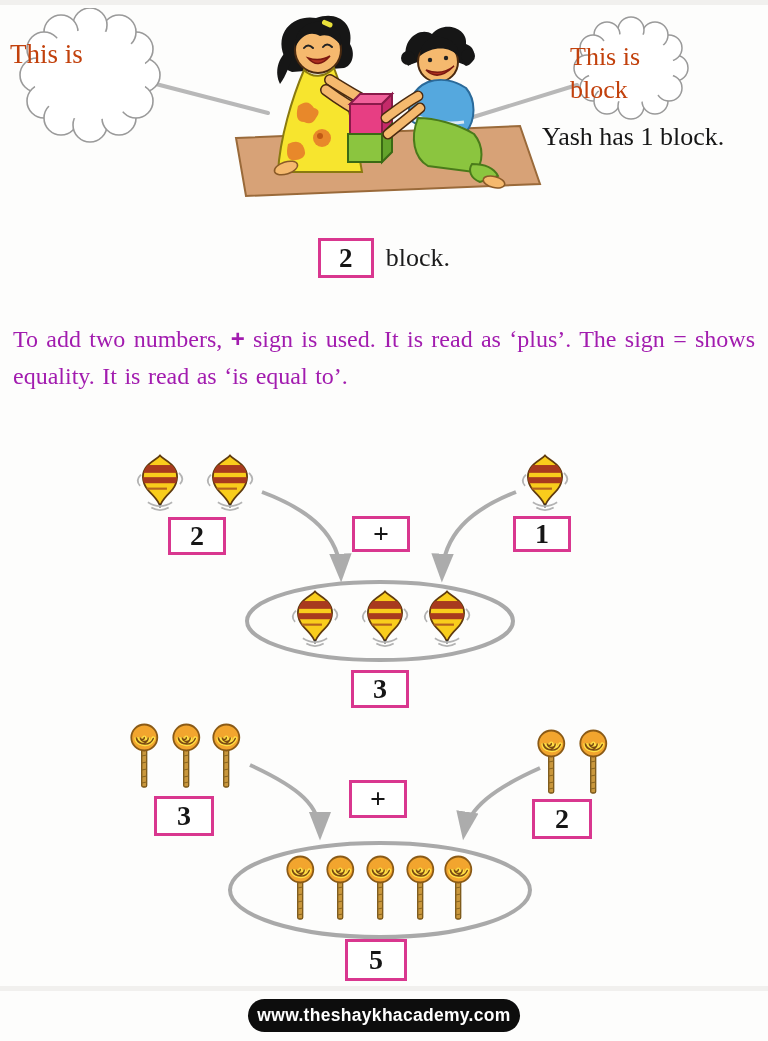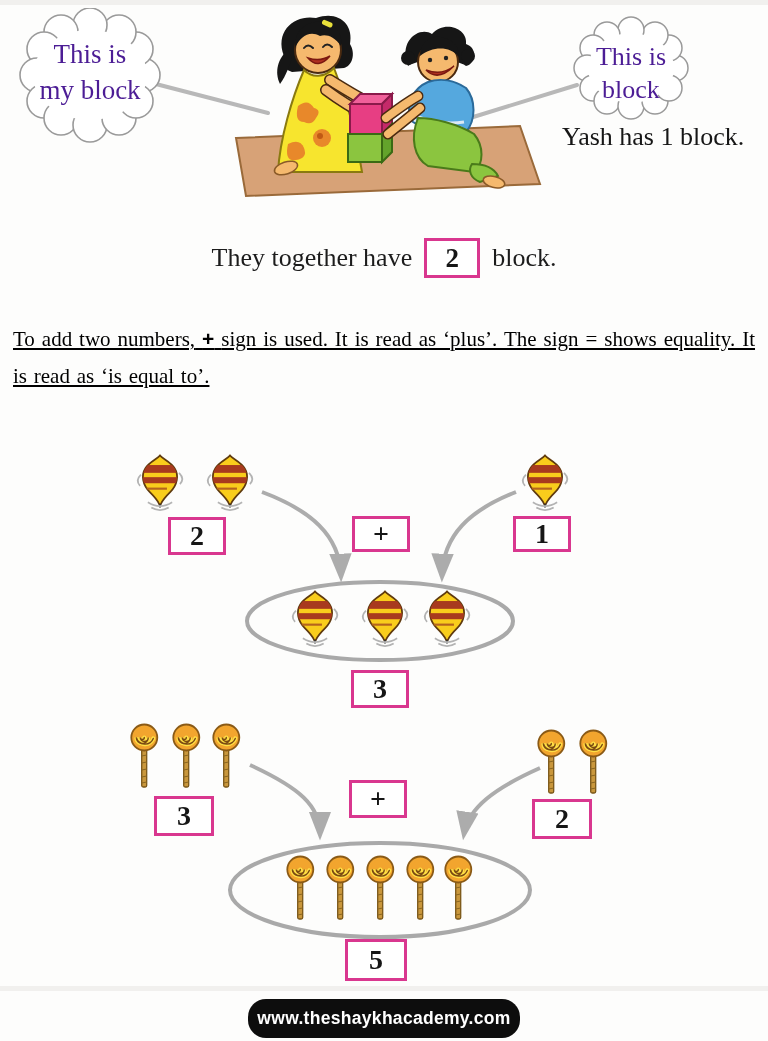--- a/index.html
+++ b/index.html
@@ -1,31 +1,31 @@
 <!DOCTYPE html>
 <html><head>
 <meta charset="utf-8">
 <style>
   html,body{margin:0;padding:0;background:#e9e8e6;}
   .page{position:relative;width:768px;height:1041px;background:#fdfdfc;overflow:hidden;
         font-family:"Liberation Serif", serif;color:#1c1c1c;}
   .abs{position:absolute;}
   .scan-strip{position:absolute;left:0;width:768px;background:#f1f0ee;}
-  .cloud-text{position:absolute;text-align:center;font-weight:bold;color:#4c1d95;}
+  .cloud-text{position:absolute;text-align:left;font-weight:bold;color:#c2410c;}
   .caption{position:absolute;font-size:26px;color:#161616;white-space:nowrap;}
   .together{position:absolute;left:0;top:238px;width:768px;display:flex;align-items:center;
             justify-content:center;gap:12px;font-size:26px;}
   .pinkbox{background:#fff;border:3px solid #d9378f;box-sizing:border-box;
            display:flex;align-items:center;justify-content:center;
            font-weight:bold;font-size:27px;color:#161616;}
   .pinkbox.abs{position:absolute;font-size:28px;}
-  .para{position:absolute;left:13px;top:320px;width:742px;font-size:21px;line-height:37px;
-        text-align:justify;color:#000000;word-spacing:1.5px;text-decoration:underline;}
+  .para{position:absolute;left:13px;top:320px;width:742px;font-size:24px;line-height:37px;
+        text-align:justify;color:#a21caf;word-spacing:1.5px;}
   .para .plus{font-weight:bold;font-family:"Liberation Sans",sans-serif;}
-  .badge{position:absolute;left:248px;top:999px;width:272px;height:39px;background:#0d0d0d;
+  .badge{position:absolute;left:248px;top:999px;width:272px;height:33px;background:#0d0d0d;
          border-radius:18px;display:flex;align-items:center;justify-content:center;
          color:#ffffff;font-family:"Liberation Sans",sans-serif;font-weight:bold;
          font-size:17.5px;letter-spacing:0.3px;}
   svg{display:block;}
 </style>
 </head>
 <body>
 
 <div class="page">
 
@@ -49,21 +49,20 @@
         <circle cx="34" cy="93" r="17"></circle>
         <circle cx="51" cy="110" r="17"></circle>
       <circle cx="80" cy="117" r="17"></circle>
         <circle cx="109" cy="110" r="17"></circle>
         <circle cx="126" cy="93" r="17"></circle>
     </g>
     <ellipse cx="80" cy="67" rx="57" ry="45" fill="#ffffff"></ellipse>
   </svg>
   <div class="cloud-text" style="left:10px;top:36px;width:160px;font-size:27px;line-height:36px;font-weight:normal;">
     <div>This is</div>
-    <div>my block</div>
   </div>
 
   <svg class="abs" style="left:570px;top:16px;" width="122" height="110">
     <g fill="#ffffff" stroke="#9a9a9a" stroke-width="1.5">
       <circle cx="105" cy="52" r="13"></circle>
         <circle cx="99" cy="32" r="13"></circle>
         <circle cx="85" cy="19" r="13"></circle>
       <circle cx="61" cy="14" r="13"></circle>
         <circle cx="37" cy="19" r="13"></circle>
         <circle cx="23" cy="32" r="13"></circle>
@@ -130,24 +129,23 @@
     <path d="M196,90 C182,98 172,106 164,112" stroke="#4a2a10" stroke-width="11" fill="none" stroke-linecap="round"></path>
     <path d="M196,90 C182,98 172,106 164,112" stroke="#f5b96e" stroke-width="8" fill="none" stroke-linecap="round"></path>
     <path d="M198,102 C186,112 176,120 166,128" stroke="#4a2a10" stroke-width="11" fill="none" stroke-linecap="round"></path>
     <path d="M198,102 C186,112 176,120 166,128" stroke="#f5b96e" stroke-width="8" fill="none" stroke-linecap="round"></path>
 
     <path d="M196,112 C188,132 192,152 206,160 L252,166 C262,158 262,140 252,128 C236,118 212,112 196,112 Z" fill="#8bc53f" stroke="#4a7a1a" stroke-width="2"></path>
     <path d="M250,158 C262,158 272,162 276,170 L258,176 C248,172 246,164 250,158 Z" fill="#8bc53f" stroke="#4a7a1a" stroke-width="2"></path>
     <ellipse cx="272" cy="176" rx="11" ry="5.5" fill="#f5b96e" stroke="#8a5a28" stroke-width="1.5" transform="rotate(14 272 176)"></ellipse>
   </svg>
 
-  <div class="caption" style="left:542px;top:122px;margin-left:20px;">Yash has 1 block.</div>
+  <div class="caption" style="left:542px;top:122px;">Yash has 1 block.</div>
 
   <div class="together">
-    <span>They together have</span>
     <span class="pinkbox" style="width:56px;height:40px;">2</span>
     <span>block.</span>
   </div>
 
   <div class="para">
     <span>To add two numbers,</span>
     <span class="plus">+</span>
     <span>sign is used. It is read as ‘plus’. The sign = shows equality. It is read as ‘is equal to’.</span>
   </div>
 

